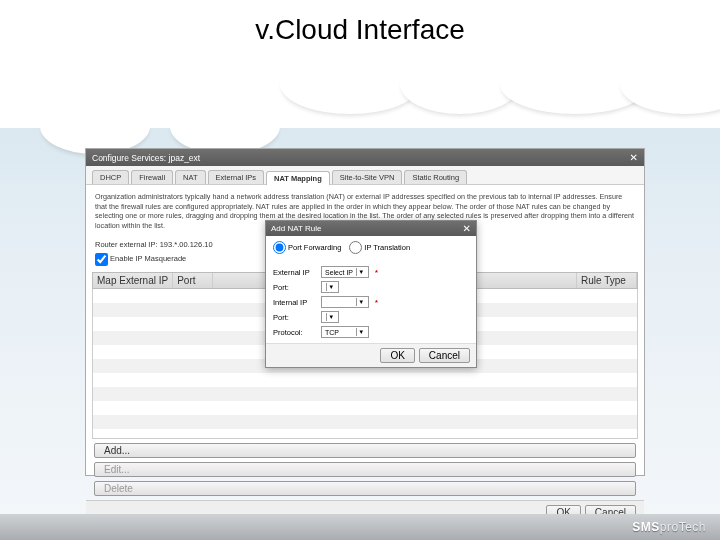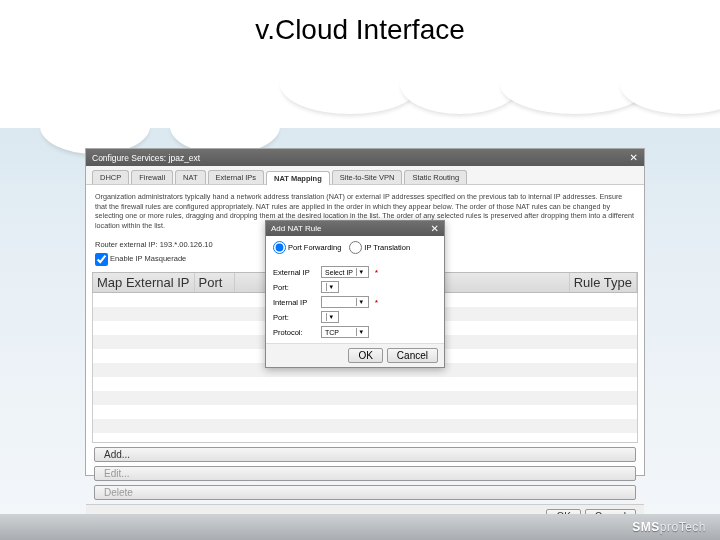--- a/index.html
+++ b/index.html
@@ -105,21 +105,21 @@
   .masq-row input { vertical-align: middle; }
   .cols-header {
     display:flex;
     margin: 4px 6px 0;
     background: linear-gradient(#e8e8e8,#d9d9d9);
     border:1px solid #bbb;
   }
   .cols-header div {
     padding: 2px 4px;
     border-right:1px solid #ccc;
-    font-size:13px;
+    font-size:10px;
     white-space:nowrap;
   }
   .grid-body {
     margin: 0 6px;
     border:1px solid #ccc; border-top:none;
     height: 150px;
     background: repeating-linear-gradient(#fff 0 14px, #f1f1f1 14px 28px);
     position:relative;
   }
   .grid-footer {
@@ -140,21 +140,21 @@
     border-top:1px solid #ccc;
     display:flex; justify-content:flex-end; gap:4px;
     padding: 4px 8px;
     background:#efefef;
   }
 
   
   .modal {
     position:absolute;
     left: 265px; top: 220px;
-    width: 180px;
+    width: 212px;
     background:#fff;
     border:1px solid #888;
     z-index:6;
     font-size:7.5px;
     box-shadow: 0 2px 8px rgba(0,0,0,0.3);
   }
   .modal .titlebar { font-size:8px; padding:2px 5px;}
   .modal-body { padding: 5px 7px 2px; }
   .radio-row { display:flex; gap:8px; margin-bottom:12px; align-items:center;}
   .radio-row label{display:flex;align-items:center;gap:2px;}

